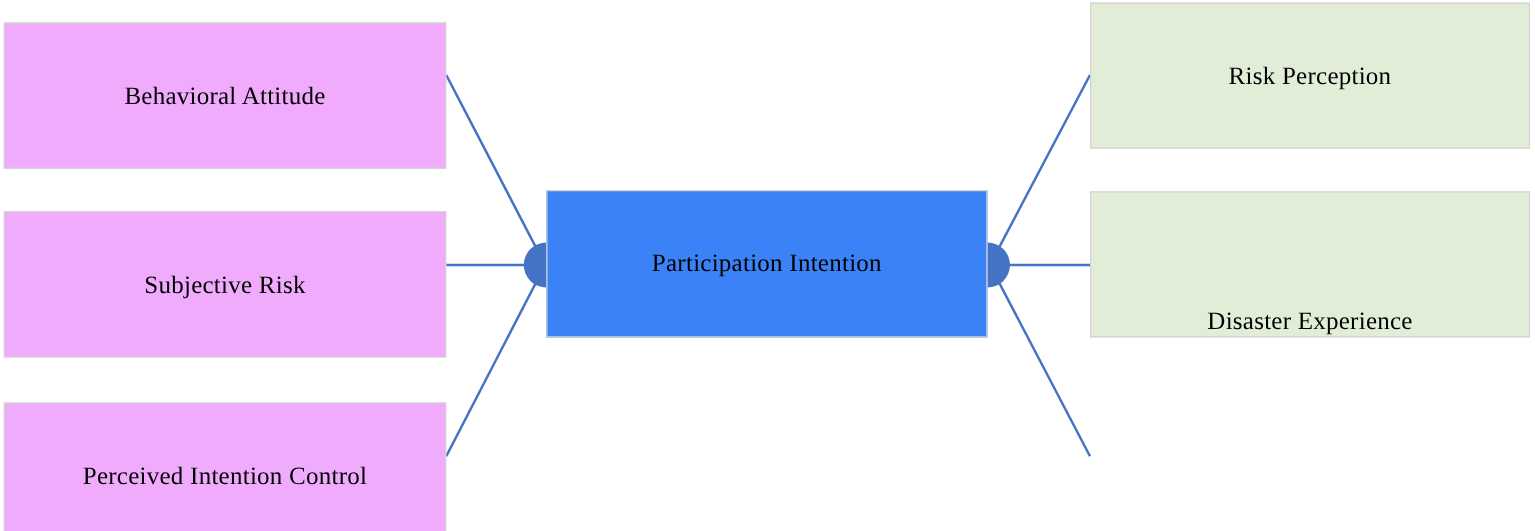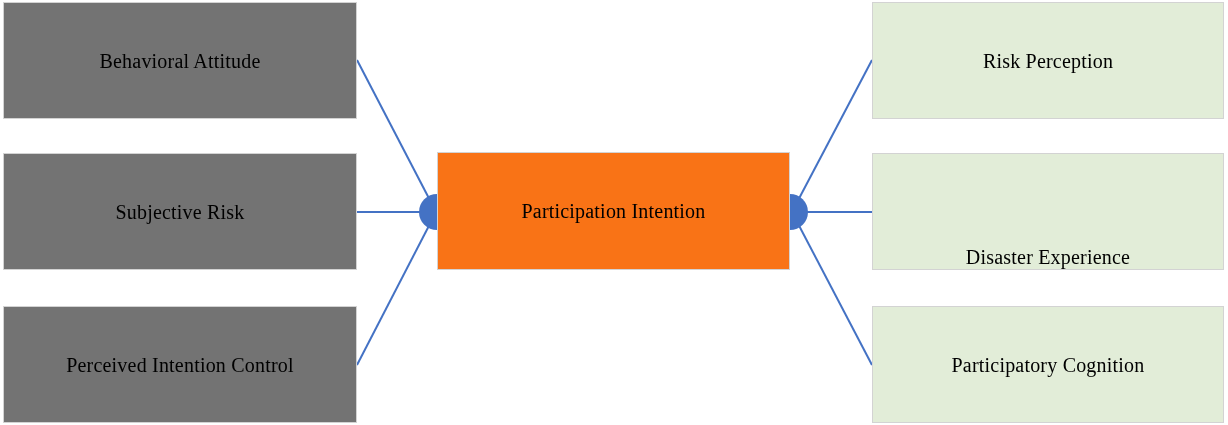--- a/index.html
+++ b/index.html
@@ -32,23 +32,23 @@
     display: flex;
     align-items: center;
     justify-content: center;
     text-align: center;
     color: #000000;
     font-size: 20px;
     line-height: 1.2;
     letter-spacing: .2px;
     padding: 0 10px;
   }
-  .node-antecedent { background: #737373; }
+  .node-antecedent { background: #f0abfc; margin-top: 16px; }
   .node-outcome    { background: #e2edd8; }
-  .node-core       { background: #f97316; }
+  .node-core       { background: #3b82f6; }
 
   
   .n-behavioral-attitude        { left: 3px;   top: 2px;   width: 354px; height: 117px; }
   .n-subjective-norm            { left: 3px;   top: 153px; width: 354px; height: 117px; }
   .n-perceived-behavioral-control{ left: 3px;  top: 306px; width: 354px; height: 117px; }
 
   .n-participation-intention    { left: 437px; top: 152px; width: 353px; height: 118px; }
 
   .n-risk-perception            { left: 872px; top: 2px;   width: 352px; height: 117px; }
   .n-disaster-experience        { left: 872px; top: 153px; width: 352px; height: 117px; align-items: flex-end; }
@@ -90,17 +90,14 @@
   </div>
 
   <div class="node node-outcome n-risk-perception">
     <span>Risk Perception</span>
   </div>
 
   <div class="node node-outcome n-disaster-experience">
     <span>Disaster Experience</span>
   </div>
 
-  <div class="node node-outcome n-participatory-cognition">
-    <span>Participatory Cognition</span>
-  </div>
 
 </div>
 
 </body></html>

